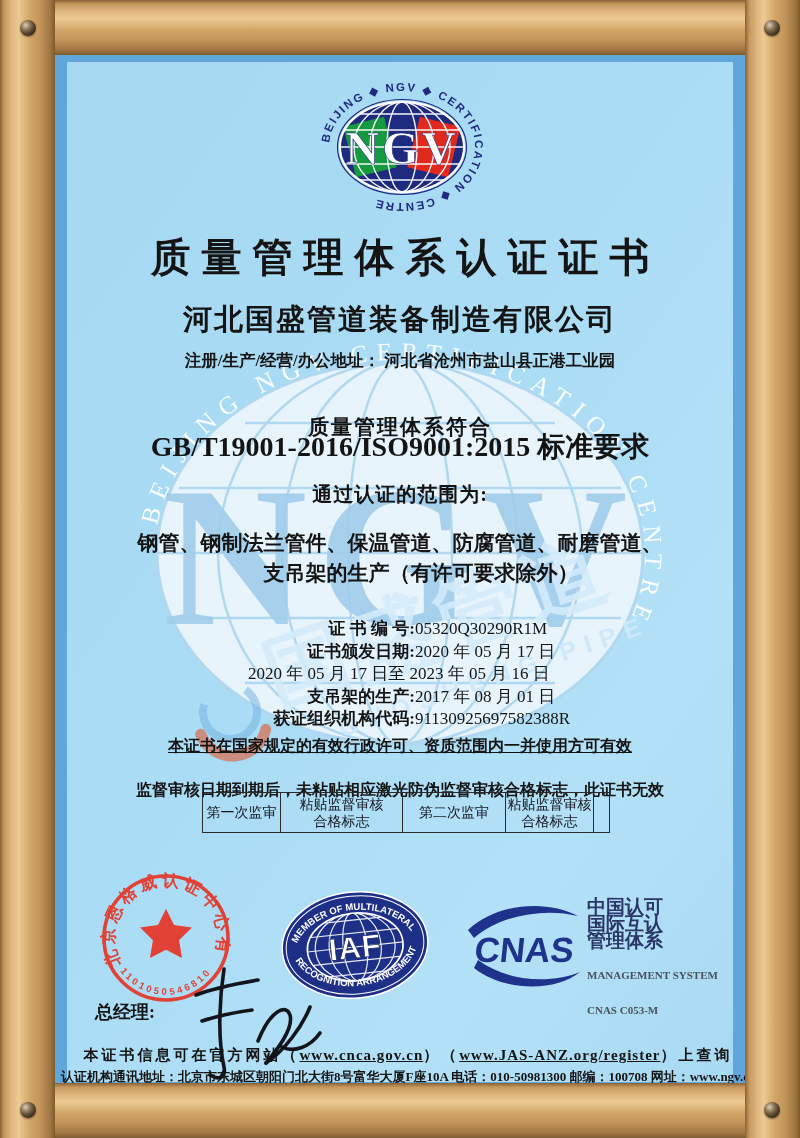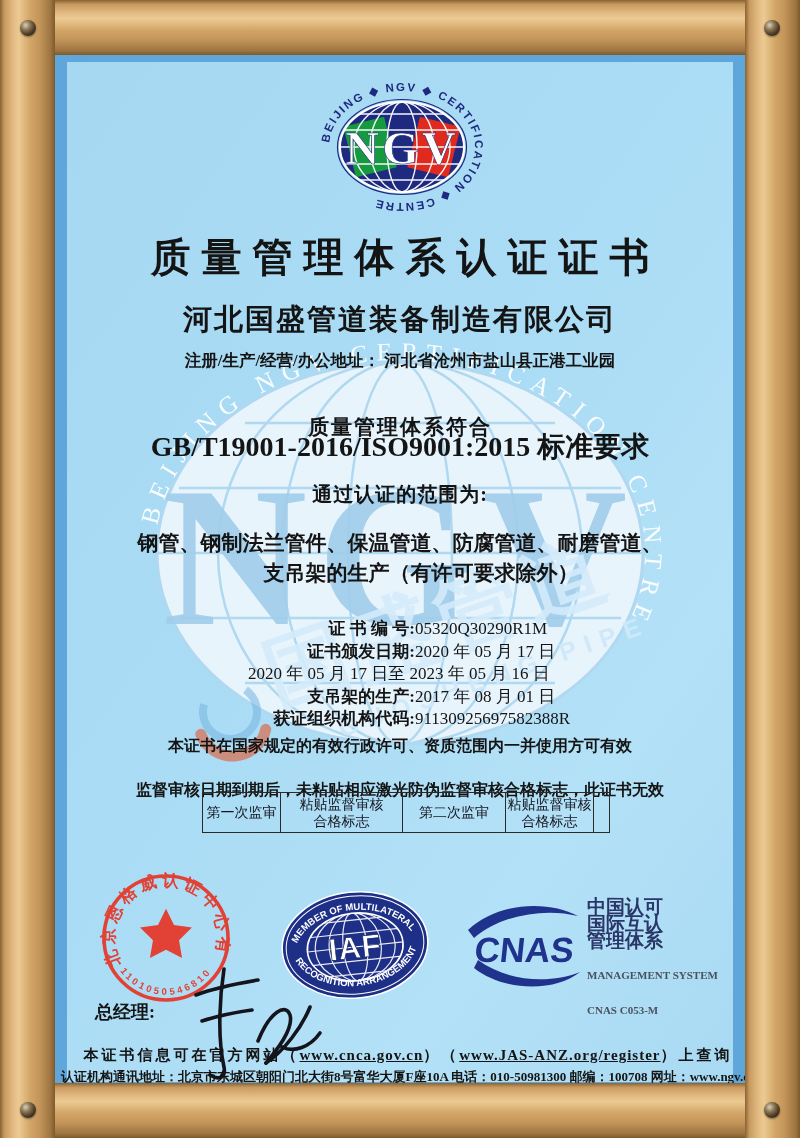--- a/index.html
+++ b/index.html
@@ -31,21 +31,21 @@
   .conform{top:351px;font-size:21px;font-weight:700;letter-spacing:2px;}
   .standard{top:366px;font-size:28px;font-weight:700;}
   .scope-intro{top:419px;font-size:20px;font-weight:700;letter-spacing:1px;}
   .scope1{top:467px;font-size:21px;font-weight:700;}
   .scope2{top:497px;font-size:21px;font-weight:700;margin-left:21px;}
   .details{top:556px;left:181px;font-size:17px;line-height:22.5px;}
   .drow{display:flex;text-align:right;}
   .dlabel{width:167px;font-weight:700;}
   .dvalue{font-weight:400;}
   .note{font-size:16px;font-weight:700;}
-  .note1{top:674px;}
+  .note1{top:674px;text-decoration:underline;}
   .note2{top:718px;}
   .audit{position:absolute;z-index:2;left:135px;top:730px;width:408px;height:41px;
     border:1px solid #2a2a2a;display:flex;box-sizing:border-box;}
   .acell{border-right:1px solid #2a2a2a;display:flex;flex-direction:column;
     justify-content:center;align-items:center;font-size:14px;color:#15151f;
     line-height:17px;box-sizing:border-box;}
   .acell:last-child{border-right:none;}
   .signer{top:938px;left:28px;font-size:18px;font-weight:700;}
   .footer1{top:984px;font-size:15px;font-weight:700;letter-spacing:3px;white-space:nowrap;padding-left:8px;}
   .footer1 .u{text-decoration:underline;letter-spacing:1px;}

